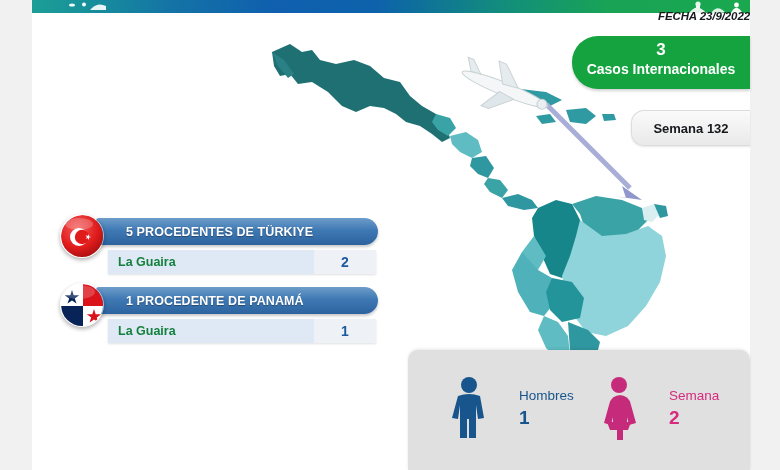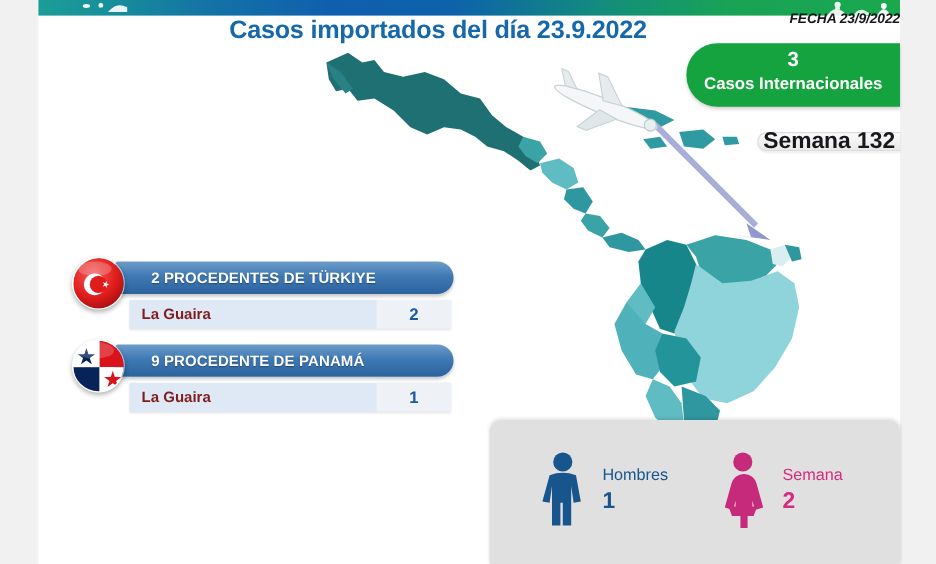--- a/index.html
+++ b/index.html
@@ -67,27 +67,27 @@
   }
   .green-badge .gnum {
     font-size: 17px; font-weight: bold; line-height: 21px;
   }
   .green-badge .glabel {
     font-size: 14px; line-height: 19px; font-weight: 700;
   }
   
   .pill {
     position: absolute;
-    left: 631px; width: 119px; height: 16px;
+    left: 631px; width: 119px; height: 36px;
     background: linear-gradient(180deg,#fafafa 0%, #e9e9e9 100%);
     border: 1px solid #dcdcdc;
     border-right: none;
     border-radius: 13px 0 0 13px;
     color: #16181c;
-    font-size: 19px; font-weight: bold;
+    font-size: 13px; font-weight: bold;
     display: flex; align-items: center; justify-content: center;
     box-shadow: 0 1px 2px rgba(0,0,0,.10);
   }
   .pill-semana { top: 110px; }
   .pill-dia    { top: 143px; }
   
   .map {
     position: absolute;
     left: 250px; top: 30px; width: 420px; height: 330px;
   }
@@ -117,37 +117,37 @@
   }
   .row {
     position: absolute; left: 48px; top: 38px;
     width: 268px; height: 24px;
     background: #dfe9f5;
     display: flex; align-items: center;
     box-shadow: 0 1px 2px rgba(0,0,0,.12);
   }
   .row .rname {
     flex: 1; padding-left: 10px;
-    font-size: 12.5px; font-weight: bold; color: #7f1d1d;
+    font-size: 12.5px; font-weight: bold; color: #15803d;
   }
   .row .rcount {
     width: 62px; height: 100%;
     background: #eef2f7;
     display: flex; align-items: center; justify-content: center;
     font-size: 14px; font-weight: bold; color: #1c5ba0;
   }
   
   .gender-panel {
     position: absolute;
     left: 408px; top: 350px; width: 342px; height: 120px;
     background: #e0e0e0;
     border-radius: 10px 10px 0 0;
     box-shadow: 0 -1px 3px rgba(0,0,0,.10);
   }
-  .gender-group { position: absolute; top: 26px; display: flex; align-items: center; }
+  .gender-group { position: absolute; top: 26px; display: flex; align-items: center; gap: 17px; }
   .gender-m { left: 40px; }
   .gender-f { left: 190px; }
   .gender-text { margin-left: 12px; }
   .gender-label { font-size: 13.5px; line-height: 20px; }
   .gender-num  { font-size: 19px; font-weight: bold; line-height: 24px; }
   .m-color { color: #17558c; }
   .f-color { color: #d62a7e; }
 </style>
 </head>
 <body>
@@ -165,21 +165,20 @@
     <svg class="logo-right" viewBox="0 0 62 17">
       <path d="M2 15 q8 -14 18 -2 z" fill="#ffffff" opacity=".9"></path>
       <path d="M24 15 q6 -12 15 -3 z" fill="#ffffff" opacity=".85"></path>
       <circle cx="12" cy="4" r="2.6" fill="#ffffff" opacity=".9"></circle>
       <path d="M10 6 l4 0 l0 2 l-4 0 z" fill="#ffffff" opacity=".9"></path>
       <path d="M44 15 q6 -14 13 -1 z" fill="#ffffff" opacity=".95"></path>
       <circle cx="50.5" cy="5" r="2.4" fill="#ffffff"></circle>
     </svg>
   </div>
 
-  <div class="title">Casos importados del día 23.9.2022</div>
   <div class="fecha">FECHA 23/9/2022</div>
 
   <div class="green-badge">
     <div class="gnum">3</div>
     <div class="glabel">Casos Internacionales</div>
   </div>
 
   <div class="pill pill-semana">Semana 132</div>
 
   <svg class="map" viewBox="0 0 420 330">
@@ -248,21 +247,21 @@
             <stop offset="100%" stop-color="#9c0d0d"></stop>
           </radialGradient>
         </defs>
         <circle cx="22" cy="22" r="22" fill="url(#tg)"></circle>
         <circle cx="18" cy="22" r="9" fill="#ffffff"></circle>
         <circle cx="21" cy="22" r="7.2" fill="#e01b1b"></circle>
         <path d="M30 22 l-5.4 1.8 l3.4 -4.6 l0 5.7 l-3.4 -4.6 z" fill="#ffffff"></path>
         <ellipse cx="18" cy="9" rx="14" ry="6" fill="#ffffff" opacity=".22"></ellipse>
       </svg>
     </div>
-    <div class="banner">2 PROCEDENTES DE TÜRKIYE</div>
+    <div class="banner">5 PROCEDENTES DE TÜRKIYE</div>
     <div class="row">
       <div class="rname">La Guaira</div>
       <div class="rcount">2</div>
     </div>
   </div>
 
   <div class="card card-2">
     <div class="flag">
       <svg viewBox="0 0 44 44" width="44" height="44">
         <defs>
@@ -274,21 +273,21 @@
           <rect x="0" y="0" width="22" height="22" fill="#ffffff"></rect>
           <rect x="22" y="0" width="22" height="22" fill="#da121a"></rect>
           <rect x="0" y="22" width="22" height="22" fill="#072357"></rect>
           <rect x="22" y="22" width="22" height="22" fill="#ffffff"></rect>
           <path d="M11 6 l1.7 5.2 l5.5 0 l-4.4 3.2 l1.7 5.2 l-4.5 -3.2 l-4.5 3.2 l1.7 -5.2 l-4.4 -3.2 l5.5 0 z" fill="#072357"></path>
           <path d="M33 25 l1.7 5.2 l5.5 0 l-4.4 3.2 l1.7 5.2 l-4.5 -3.2 l-4.5 3.2 l1.7 -5.2 l-4.4 -3.2 l5.5 0 z" fill="#da121a"></path>
           <ellipse cx="18" cy="8" rx="16" ry="7" fill="#ffffff" opacity=".20"></ellipse>
         </g>
       </svg>
     </div>
-    <div class="banner">9 PROCEDENTE DE PANAMÁ</div>
+    <div class="banner">1 PROCEDENTE DE PANAMÁ</div>
     <div class="row">
       <div class="rname">La Guaira</div>
       <div class="rcount">1</div>
     </div>
   </div>
 
   <div class="gender-panel">
     <div class="gender-group gender-m">
       <svg width="42" height="64" viewBox="0 0 42 64">
         <circle cx="21" cy="9" r="8" fill="#17558c"></circle>

